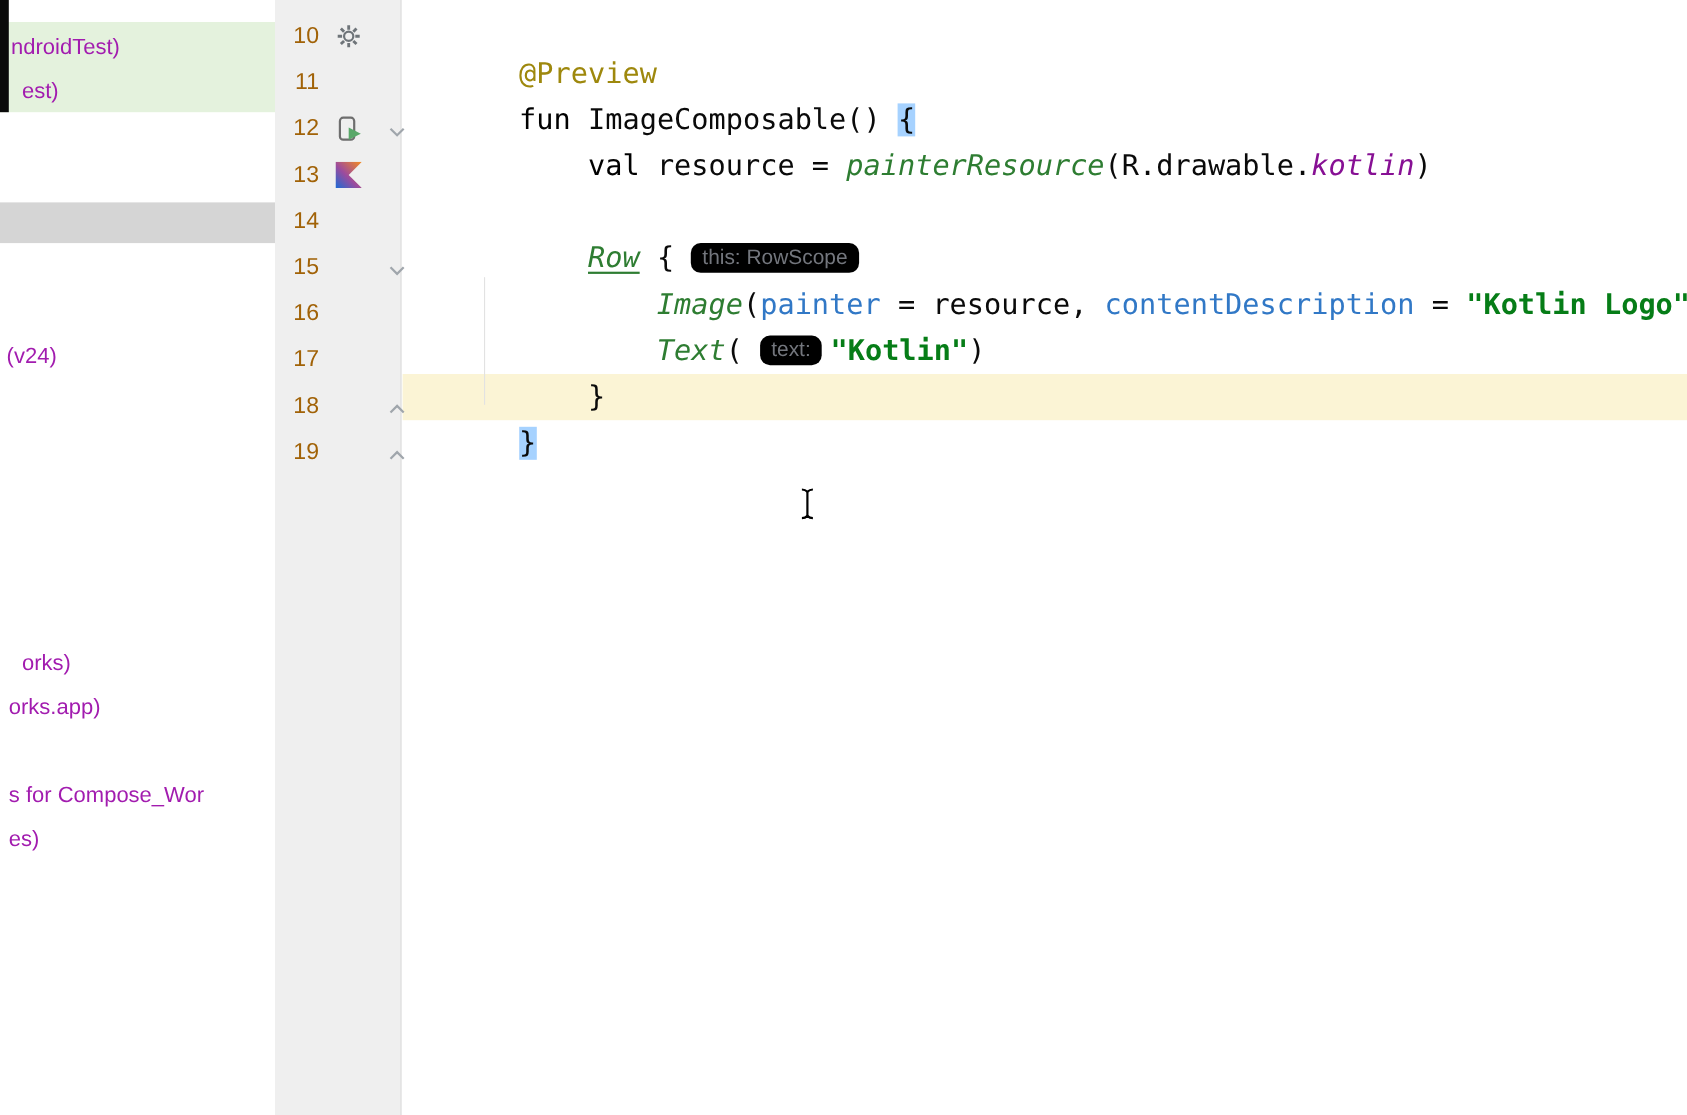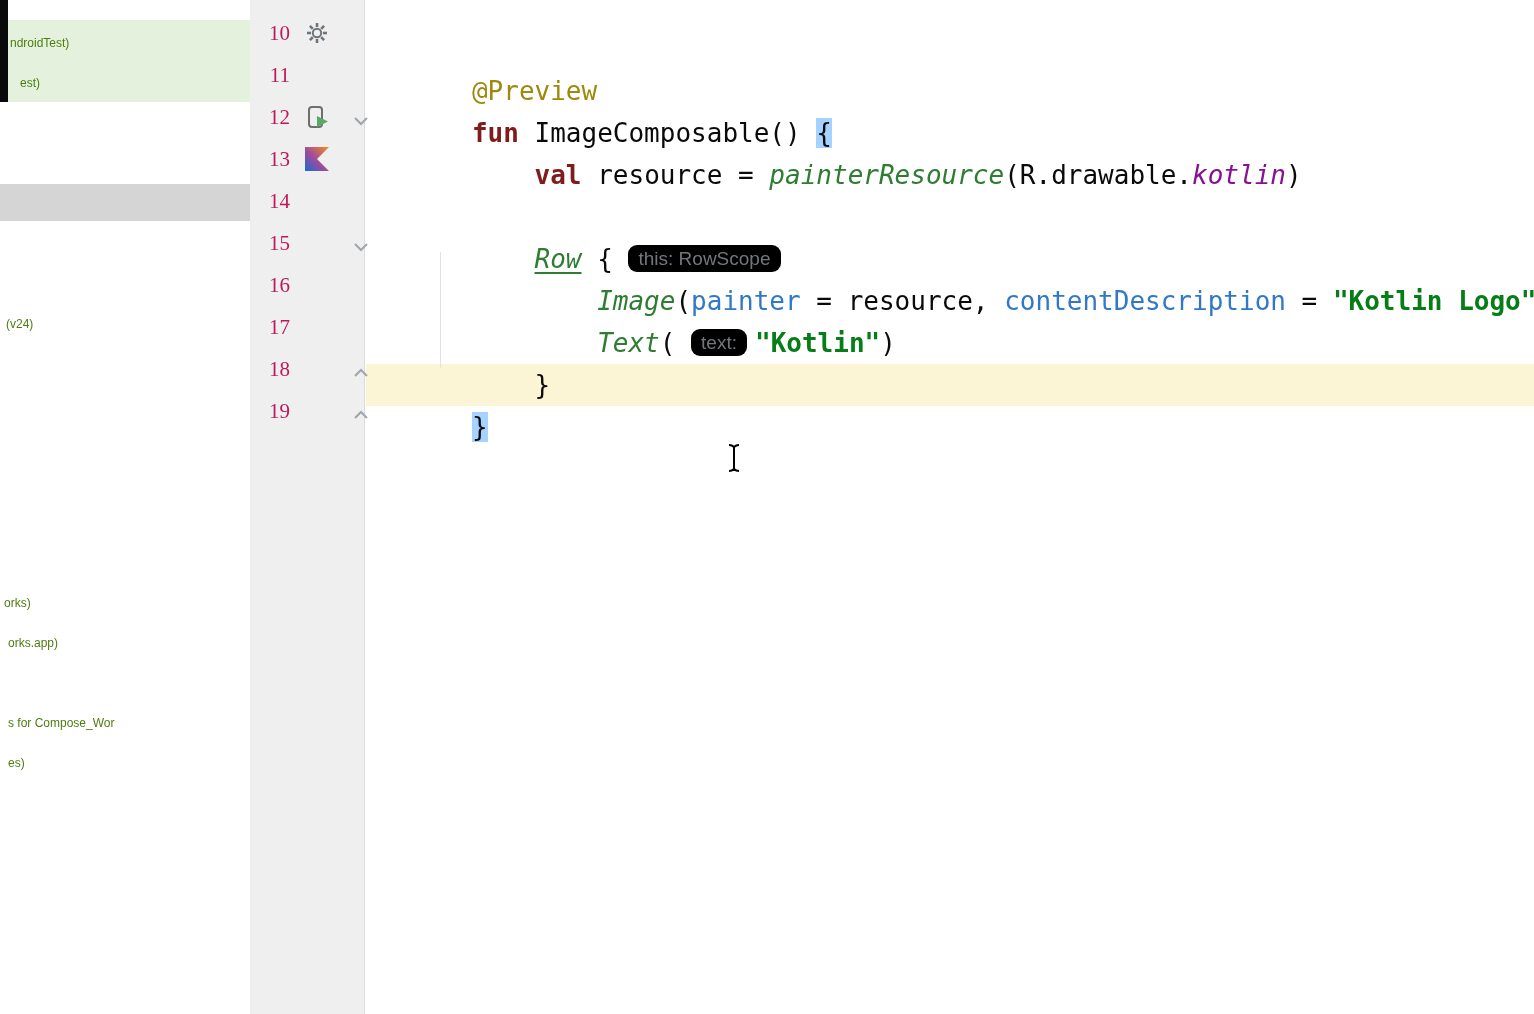--- a/index.html
+++ b/index.html
@@ -11,51 +11,51 @@
 
   
   .left-panel{
     position:absolute;left:0;top:0;width:250px;height:100%;
     background:#ffffff;border-right:1px solid #c4c4c4;overflow:hidden;
   }
   .hl-green{position:absolute;left:0;width:100%;background:#e4f2dd;}
   .hl-gray{position:absolute;left:0;width:100%;background:#d5d5d5;}
   .tree-item{
     position:absolute;left:0;width:100%;height:40px;line-height:40px;
-    font-size:12px;color:#4d7c0f;white-space:nowrap;overflow:hidden;
+    font-size:20px;color:#a21caf;white-space:nowrap;overflow:hidden;
   }
   .dark-strip{position:absolute;left:0;top:0;width:8px;height:102px;background:#0a0a0a;z-index:4;}
 
   
   .gutter{
     position:absolute;left:250px;top:0;width:115px;height:100%;
     background:#efefef;border-right:1px solid #dcdcdc;
     padding-top:12px;box-sizing:border-box;
   }
   .g-row{position:relative;height:42px;}
   .lnum{
     position:absolute;left:8px;width:32px;text-align:right;
-    font-family:Liberation Serif, serif;font-size:21px;line-height:42px;color:#be185d;
+    font-family:Liberation Sans, sans-serif;font-size:21px;line-height:42px;color:#a16207;
   }
   .g-icon{position:absolute;left:55px;top:9px;width:24px;height:24px;}
   .fold{position:absolute;left:103px;top:16px;width:16px;height:10px;z-index:5;}
 
   
   .editor{
     position:absolute;left:366px;top:0;right:0;height:100%;
-    background:#ffffff;padding-top:28px;box-sizing:border-box;
+    background:#ffffff;padding-top:4px;box-sizing:border-box;
   }
   .ed-line{
     height:42px;line-height:42px;padding-left:12px;white-space:pre;
     font-family:"DejaVu Sans Mono",monospace;font-size:26px;color:#0a0a0a;
   }
   .ed-line.cur{background:#fbf4d5;}
   .tok{white-space:pre;}
   .ann{color:#9e880d;}
-  .kw{color:#7f1d1d;font-weight:bold;}
+  .kw{color:#000000;font-weight:normal;}
   .fn{color:#2e7d32;font-style:italic;}
   .fnu{color:#2e7d32;font-style:italic;text-decoration:underline;text-underline-offset:4px;}
   .param{color:#3178c6;}
   .str{color:#067d17;font-weight:bold;}
   .field{color:#871094;font-style:italic;}
   .hl{background:#a6d2ff;}
   .chip{
     display:inline-block;font-family:"Liberation Sans",sans-serif;font-style:normal;
     font-size:19px;line-height:27px;color:#73767d;background:#000000;
     border-radius:9px;padding:0 10px;vertical-align:3px;margin-right:8px;
@@ -69,21 +69,21 @@
 
 <div class="app">
 
   <div class="left-panel">
     <div class="hl-green" style="top:20px;height:82px;"></div>
     <div class="hl-gray" style="top:184px;height:37px;"></div>
 
     <div class="tree-item" style="top:23px;padding-left:10px;">ndroidTest)</div>
     <div class="tree-item" style="top:63px;padding-left:20px;">est)</div>
     <div class="tree-item" style="top:304px;padding-left:6px;">(v24)</div>
-    <div class="tree-item" style="top:583px;padding-left:4px;">orks)</div>
+    <div class="tree-item" style="top:583px;padding-left:20px;">orks)</div>
     <div class="tree-item" style="top:623px;padding-left:8px;">orks.app)</div>
     <div class="tree-item" style="top:743px;padding-left:8px;">es)</div>
     <div class="tree-item" style="top:703px;padding-left:8px;">s for Compose_Wor</div>
 
     <div class="dark-strip"></div>
   </div>
 
   <div class="gutter">
 
     <div class="g-row">

